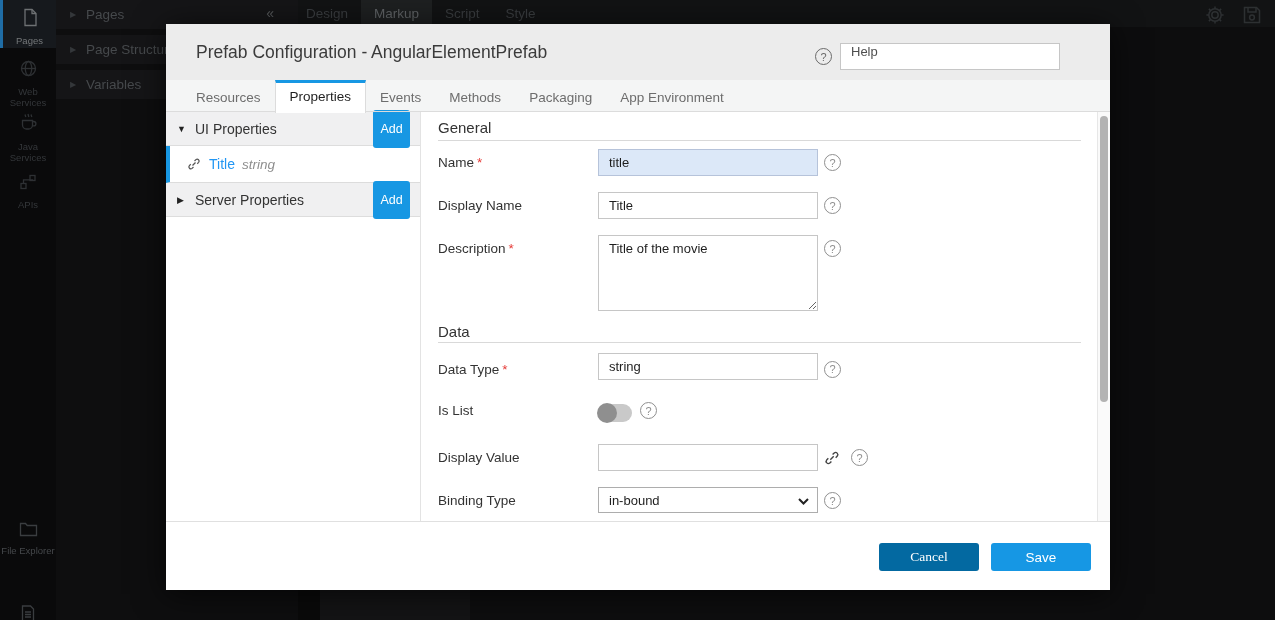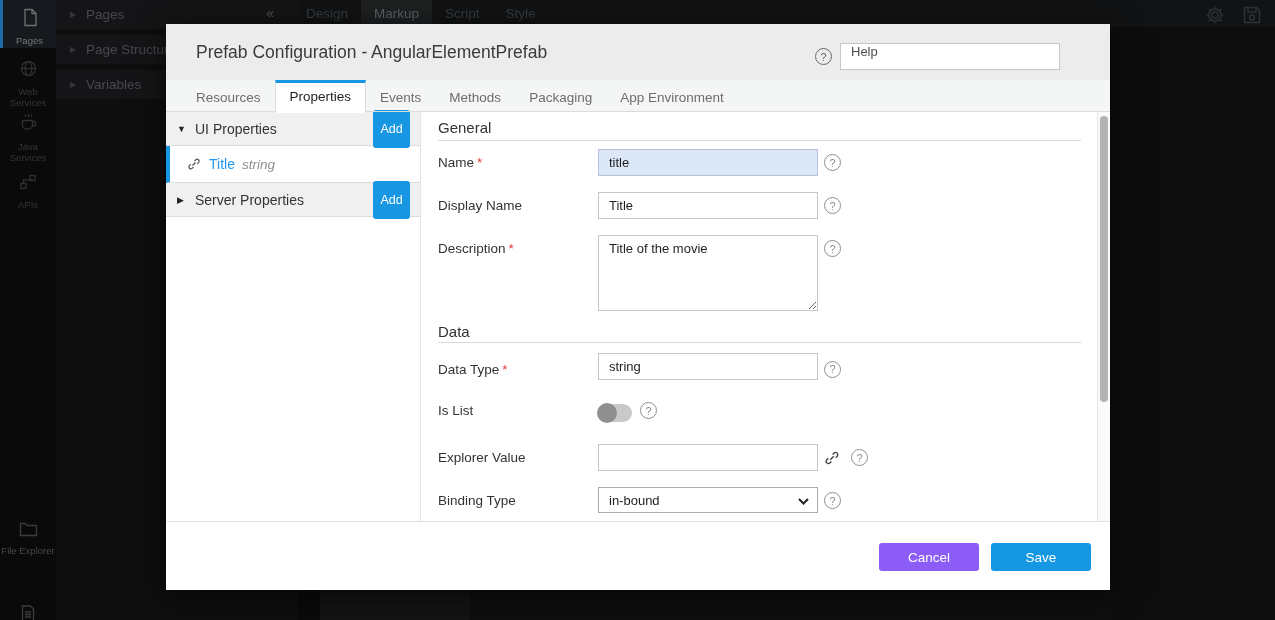--- a/index.html
+++ b/index.html
@@ -104,21 +104,21 @@
 
   
   .mscroll { position:absolute; right:0; top:0; bottom:0; width:13px; background:#fafafa; border-left:1px solid #e7e7e7; cursor:pointer; }
   .mthumb { position:absolute; left:2px; top:4px; width:8px; height:286px; background:#b3b3b3; border-radius:4px; cursor:pointer; }
 
   
   .m-footer { position:absolute; left:0; right:0; bottom:0; height:69px; background:#fff; border-top:1px solid #e0e0e0;
               display:flex; justify-content:flex-end; align-items:flex-start; padding:21px 19px 0 0; gap:12px; }
   .btn { width:100px; height:28px; border:none; border-radius:3px; color:#fff; font-size:13.5px;
          font-family:"Liberation Sans", sans-serif; cursor:pointer; }
-  .btn-cancel { background:#8b5cf6; }
+  .btn-cancel { background:#0369a1;font-family:Liberation Serif, serif; }
   .btn-save { background:#1697e4; }
 </style>
 </head>
 <body>
 
 <div class="topbar"></div>
 <div class="right-dim"></div>
 <div class="strip-a"></div>
 <div class="strip-b"></div>
 <div class="strip-c"></div>
@@ -309,21 +309,21 @@
           <span>Is List</span>
         </div>
         <div class="toggle">
             <div class="knob"></div>
           </div>
         <span class="qicon" style="margin-left:8px; margin-top:2px;">?</span>
       </div>
 
       <div class="frow row-default">
         <div class="flabel">
-          <span>Explorer Value</span>
+          <span>Display Value</span>
         </div>
         <input class="txt" value="" style="">
         <span class="link-btn">
           <svg width="16" height="16" viewBox="0 0 16 16" style="stroke:#444; fill:none; stroke-width:1.4;">
             <path d="M6.3 9.7l3.4-3.4"></path>
             <path d="M8.6 4.6l1.6-1.6a2.2 2.2 0 0 1 3.1 3.1l-1.6 1.6"></path>
             <path d="M7.4 11.4l-1.6 1.6a2.2 2.2 0 0 1-3.1-3.1l1.6-1.6"></path>
           </svg>
         </span>
         <span class="qicon" style="margin-left:7px; margin-top:5px;">?</span>

